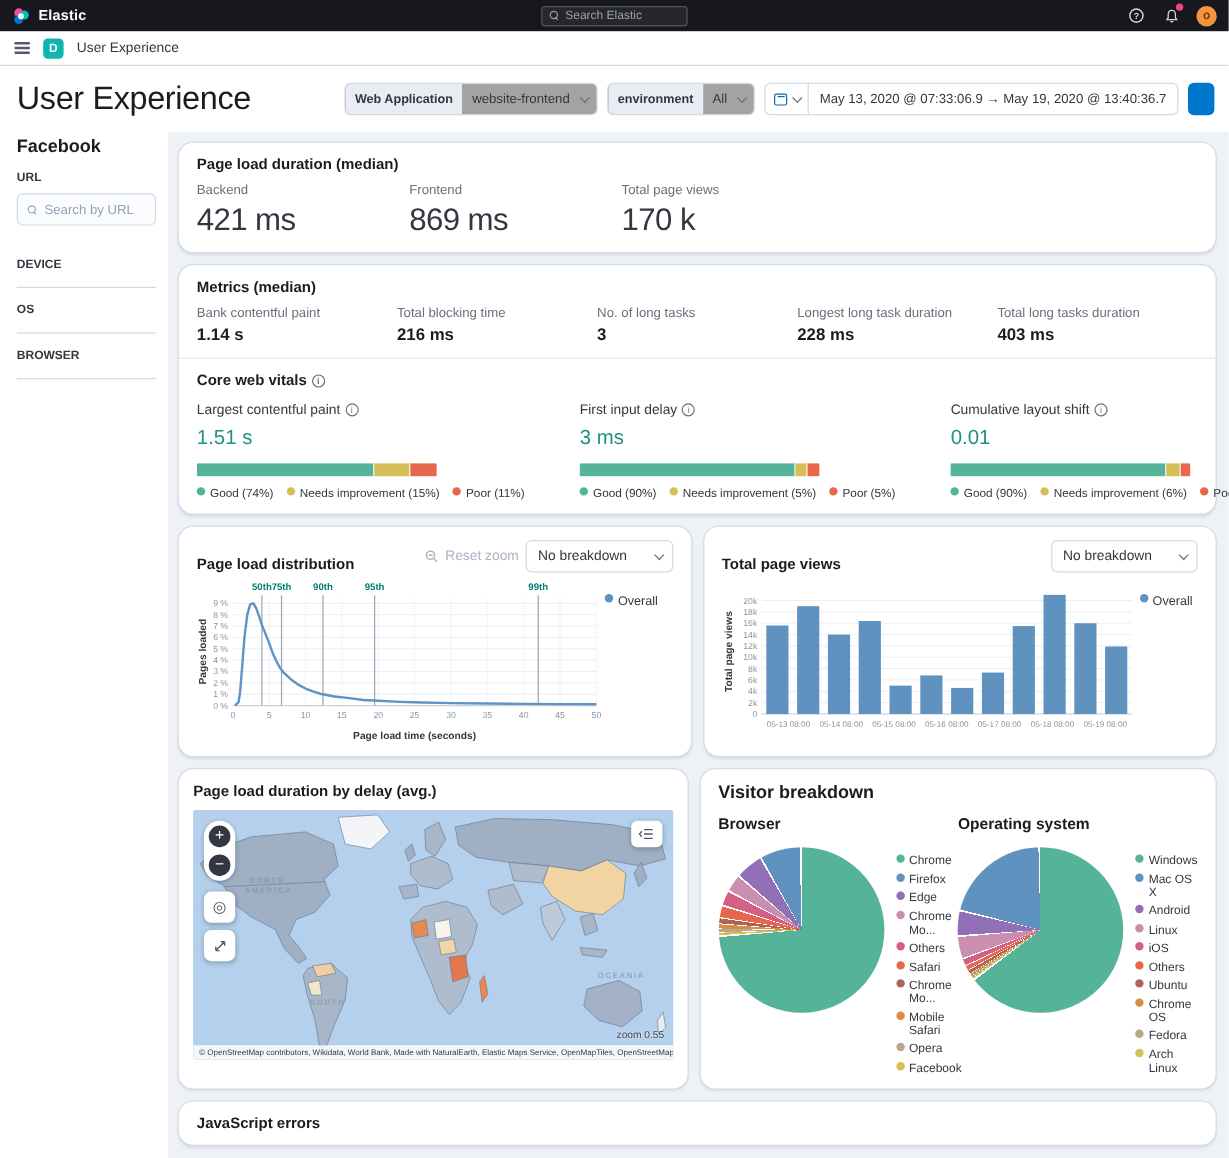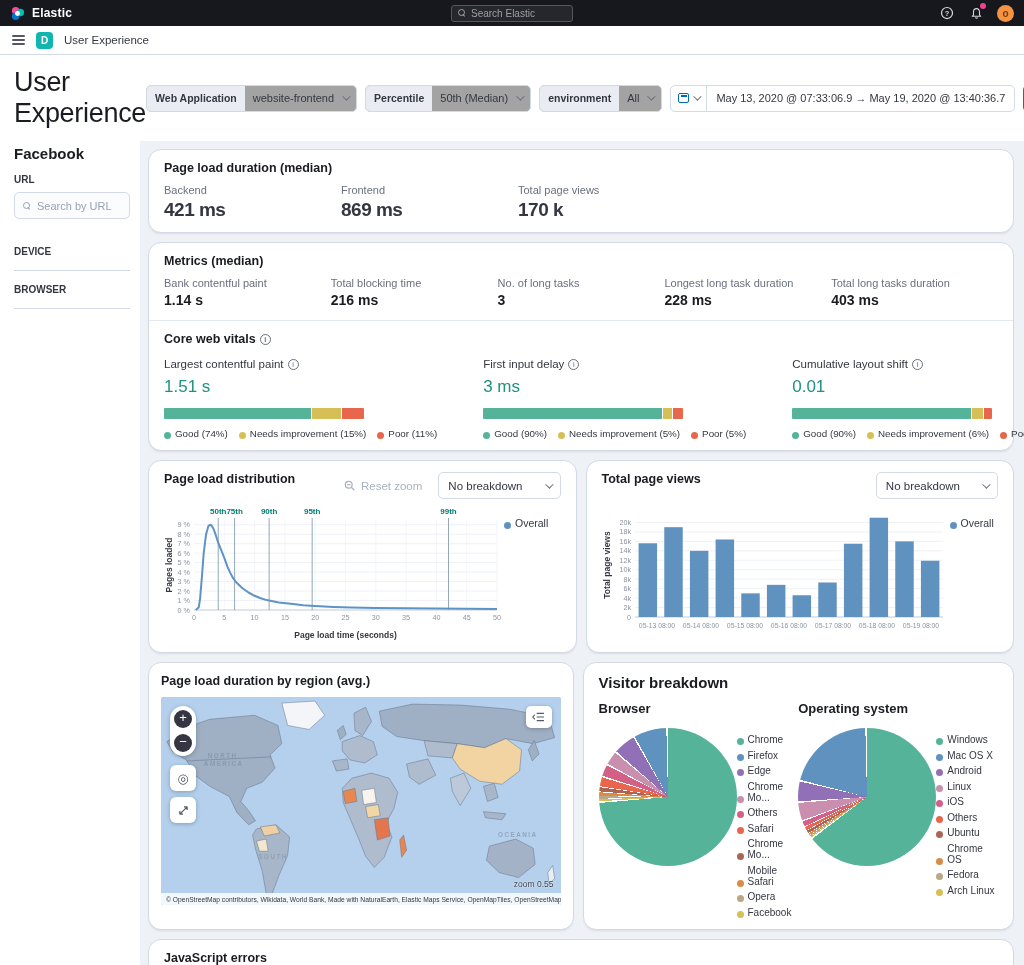--- a/index.html
+++ b/index.html
@@ -45,56 +45,56 @@
   .sb-section{font-size:10px;font-weight:700;color:#343741;padding:13px 0;border-bottom:1px solid #d3dae6;cursor:pointer}
   .sb-section:first-of-type{border-top:1px solid #d3dae6}
   .main{flex:1;background:#eef1f6;padding:8px 10px 10px 8px;display:flex;flex-direction:column;gap:9px;min-width:0}
   .panel{background:#fff;border:1px solid #d3dae6;border-radius:13px;padding:11px 15px;box-shadow:0 2px 2px -1px rgba(152,162,179,.25)}
   .panel-title{font-size:12.5px;font-weight:700;color:#1a1c21}
   .panel-title-lg{font-size:15px;font-weight:700;color:#1a1c21}
   
   .stats-row{display:flex;margin-top:9px}
   .stat{width:177px}.stat-m{flex:1}
   .stat-label{font-size:11px;color:#69707d;margin-bottom:3px}
-  .stat-value{font-size:19px;font-weight:700;color:#343741;letter-spacing:-.5px}
+  .stat-value{font-size:26px;font-weight:400;color:#343741;letter-spacing:-.5px}
   .stat-value-sm{font-size:14px;font-weight:700;color:#1a1c21}
   .inner-divider{border-top:1px solid #e3e8f0;margin:12px -15px 11px;padding:0}
   
   .info-ic{display:inline-flex;width:11px;height:11px;border:1px solid #69707d;border-radius:50%;font-size:7.5px;color:#69707d;align-items:center;justify-content:center;font-style:normal;margin-left:4px;vertical-align:1px}
   .cwv-grid{display:flex;margin-top:12px}
   .cwv{flex:1;padding-right:46px}
   .cwv-label{font-size:11.5px;color:#343741}
   .cwv-value{font-size:17px;color:#209280;margin:7px 0 11px}
   .cwv-bar{display:flex;height:11px;width:200px;border-radius:1px;overflow:hidden}
   .cwv-bar i{height:100%;border-right:1.5px solid #fff}
   .cwv-legend{display:flex;gap:11px;margin-top:9px;font-size:9.8px;color:#343741;white-space:nowrap}
   .dot{width:7px;height:7px;border-radius:50%;display:inline-block;margin-right:4px;flex:none}
-  .leg-item{display:flex;align-items:flex-end}
+  .leg-item{display:flex;align-items:flex-start}
   
   .row2{display:flex;gap:9px}
   .row2 .panel{flex:1;min-width:0}
-  .chart-head{display:flex;justify-content:space-between;align-items:flex-start;gap:8px}
-  .chart-head-right{display:flex;align-items:center;gap:16px}
+  .chart-head{display:flex;justify-content:space-between;align-items:flex-end;gap:8px}
+  .chart-head-right{display:flex;align-items:center;gap:6px}
   .reset-zoom{display:flex;gap:5px;align-items:center;color:#aab3bf;font-size:11.5px;cursor:default}
   .select-sm{height:27px;border:1px solid #d3dae6;border-radius:5px;background:#fff;display:flex;align-items:center;gap:22px;padding:0 9px;font-size:11.5px;color:#343741;cursor:pointer}
   .chart-body{display:flex;margin-top:4px;align-items:flex-start}
   .chart-legend{font-size:10.5px;color:#343741;padding-top:14px;display:flex;flex-direction:column;gap:5px;flex:none;margin-left:2px}
   
   .map-wrap{position:relative;margin-top:9px;height:208px;border-radius:2px;overflow:hidden;background:#b4d0ec}
   .map-attr{position:absolute;left:0;right:0;bottom:0;background:rgba(255,255,255,.82);font-size:6.7px;color:#343741;padding:2.5px 5px;white-space:nowrap}
   .map-zoomlvl{position:absolute;right:7px;bottom:16px;font-size:8.5px;color:#3f4450;text-shadow:0 0 2px #fff}
   .mzoom{position:absolute;left:9px;top:9px;background:#fff;border-radius:14px;padding:4px;display:flex;flex-direction:column;gap:6px;box-shadow:0 1px 4px rgba(0,0,0,.25)}
   .mbtn-circle{width:18px;height:18px;border-radius:50%;background:#343741;color:#fff;font-size:13px;line-height:16px;text-align:center;cursor:pointer}
   .msq{position:absolute;left:9px;width:26px;height:26px;background:#fff;border-radius:6px;box-shadow:0 1px 4px rgba(0,0,0,.25);display:flex;align-items:center;justify-content:center;color:#535966;font-size:13px;cursor:pointer}
   .mlayers{position:absolute;right:9px;top:9px;width:26px;height:22px;background:#fff;border-radius:5px;box-shadow:0 1px 4px rgba(0,0,0,.25);display:flex;align-items:center;justify-content:center;cursor:pointer}
   
   .vb-cols{display:flex;margin-top:10px}
   .vb-col{flex:1;min-width:0}
   .vb-sub{font-size:13px;font-weight:700;color:#1a1c21;margin-bottom:8px}
-  .vb-flex{display:flex;align-items:flex-start;gap:0}
+  .vb-flex{display:flex;align-items:flex-start;gap:10px}
   .pie{width:138px;height:138px;border-radius:50%;flex:none;margin-top:4px}
   .pie-legend{display:flex;flex-direction:column;gap:4.5px;font-size:10px;color:#343741;padding-top:10px;min-width:0}
   svg text{font-family:"Liberation Sans","DejaVu Sans",sans-serif}
 </style>
 </head>
 <body>
 
 <header class="topbar">
   <span class="logo">
     <svg width="15" height="15" viewBox="0 0 16 16">
@@ -141,27 +141,20 @@
   <h1>User Experience</h1>
   <div class="filterbar">
     <div class="fgroup">
       <span class="flabel">Web Application</span>
       <span class="fselect">
           <span>website-frontend</span>
           <span class="chev"></span>
         </span>
     </div>
     <div class="fgroup">
-      <span class="flabel">Percentile</span>
-      <span class="fselect">
-          <span>50th (Median)</span>
-          <span class="chev"></span>
-        </span>
-    </div>
-    <div class="fgroup">
       <span class="flabel">environment</span>
       <span class="fselect">
           <span>All</span>
           <span class="chev"></span>
         </span>
     </div>
     <div class="datepicker">
       <span class="dp-cal">
           <span class="cal-ic"></span>
           <span class="chev"></span>
@@ -174,20 +167,21 @@
 
 <div class="layout">
   <aside class="sidebar">
     <div class="sb-title">Facebook</div>
     <div class="sb-label">URL</div>
     <div class="sb-search">
       <span class="mag"></span>
       <span>Search by URL</span>
     </div>
     <div class="sb-section">DEVICE</div>
+    <div class="sb-section">OS</div>
     <div class="sb-section">BROWSER</div>
   </aside>
 
   <main class="main">
 
     <section class="panel">
       <div class="panel-title">Page load duration (median)</div>
       <div class="stats-row">
           <div class="stat">
             <div class="stat-label">Backend</div>
@@ -448,21 +442,21 @@
                 <span class="dot" style="background: rgb(96, 146, 192);"></span>
                 <span>Overall</span>
               </span>
             </div>
         </div>
       </section>
     </div>
 
     <div class="row2">
       <section class="panel" style="padding:11px 12px">
-        <div class="panel-title">Page load duration by region (avg.)</div>
+        <div class="panel-title">Page load duration by delay (avg.)</div>
         <div class="map-wrap">
           <svg width="100%" height="100%" viewBox="0 0 410 205" preserveAspectRatio="none">
             <rect width="410" height="205" fill="#b4d0ec"></rect>
             <g stroke="#64748b" stroke-width="0.5" stroke-linejoin="round">
               <path d="M6,44 L26,30 L50,22 L96,18 L120,28 L124,46 L112,57 L117,70 L104,84 L88,90 L82,103 L90,112 L97,122 L90,126 L78,114 L70,98 L50,88 L36,78 L26,62 L12,54 Z" fill="#9fb0c4"></path>
               <path d="M26,63 L113,59" fill="none"></path>
               <path d="M124,6 L158,4 L168,18 L152,32 L130,28 Z" fill="#f3f5f8"></path>
               <path d="M98,130 L118,126 L132,138 L130,156 L121,176 L114,194 L108,194 L104,172 L97,150 L94,136 Z" fill="#a7b6c8"></path>
               <path d="M102,128 L118,126 L122,134 L106,137 Z" fill="#f0cfa4"></path>
               <path d="M98,142 L108,140 L110,152 L101,152 Z" fill="#f2e6cd"></path>

